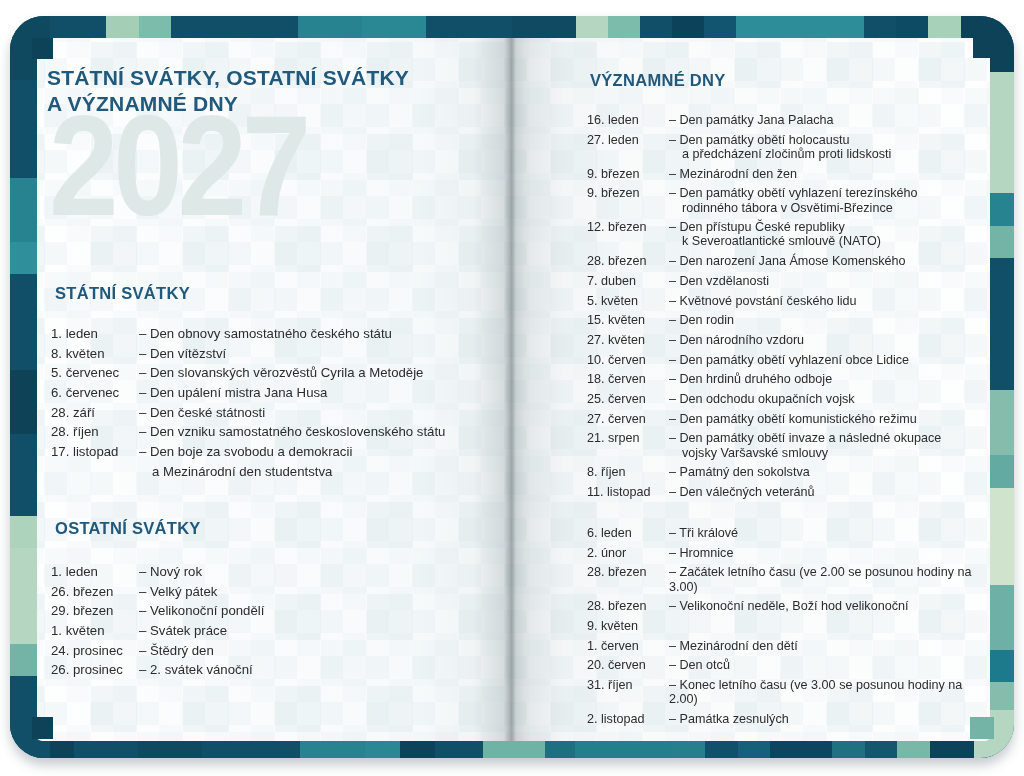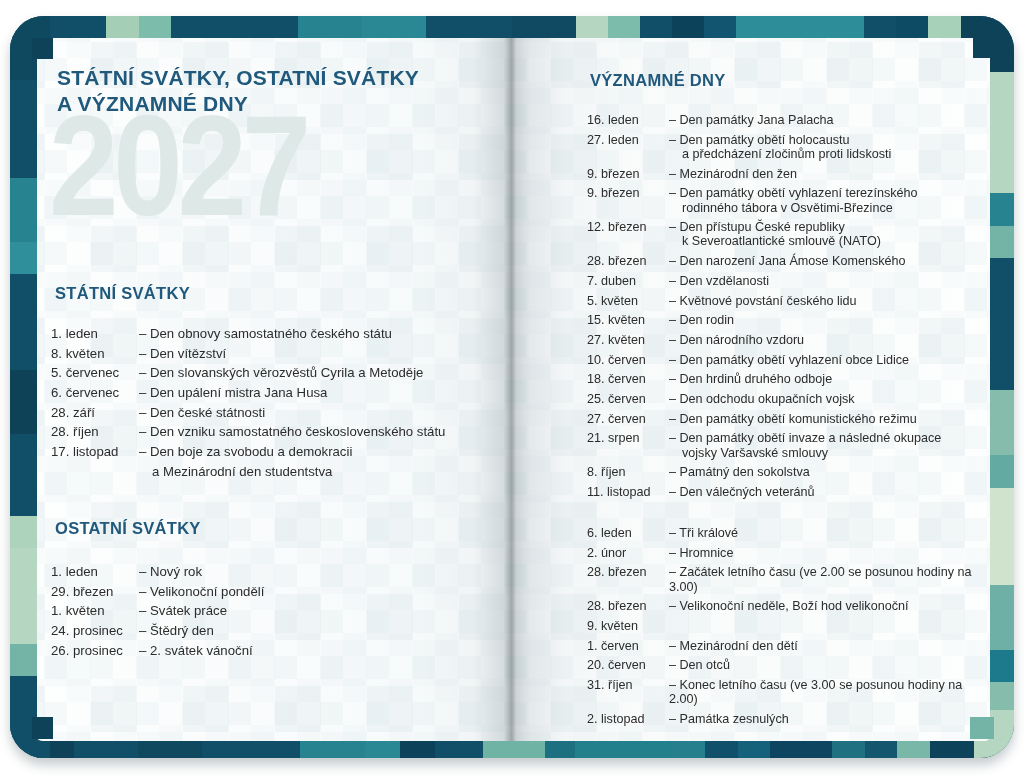--- a/index.html
+++ b/index.html
@@ -51,21 +51,21 @@
   .step-tl{left:22px;top:22px;width:21px;height:21px;background:#0d4258;}
   .step-tr{left:963px;top:22px;width:20px;height:20px;background:#0d4258;}
   .step-bl{left:22px;top:701px;width:21px;height:22px;background:#0d4258;}
   .step-br{left:960px;top:701px;width:24px;height:22px;background:#74b4a6;}
 
   
   .page{position:absolute;top:0;height:100%;}
   .page-left{left:0;width:476px;}
   .page-right{left:483px;width:470px;}
 
-  .title{position:absolute;left:20px;top:27px;font-size:21px;line-height:26px;
+  .title{position:absolute;left:10px;top:27px;font-size:21px;line-height:26px;
          font-weight:700;color:#20597c;letter-spacing:.2px;}
   .year{position:absolute;left:12px;top:57px;font-size:142px;line-height:1;
         font-weight:700;color:#dee9e7;letter-spacing:-6px;
         transform:scaleX(.88);transform-origin:left top;}
   .sec-heading{position:absolute;font-size:16.5px;font-weight:700;color:#20597c;
                letter-spacing:.3px;}
   .entries{position:absolute;color:#2c2c2c;}
   .page-left .entries{font-size:13.2px;line-height:14.6px;width:450px;}
   .page-right .entries{font-size:12.6px;line-height:14.2px;width:400px;}
   .entry{display:flex;align-items:flex-start;}
@@ -162,20 +162,26 @@
       <div class="sec-heading" id="ostatni-heading">OSTATNÍ SVÁTKY</div>
       <div class="entries" id="ostatni-list">
 
           <div class="entry">
             <span class="date">1. leden</span>
             <span class="desc">
               <div class="first">– Nový rok</div>
             </span>
           </div>
 
+          <div class="entry">
+            <span class="date">26. březen</span>
+            <span class="desc">
+              <div class="first">– Velký pátek</div>
+            </span>
+          </div>
 
           <div class="entry">
             <span class="date">29. březen</span>
             <span class="desc">
               <div class="first">– Velikonoční pondělí</div>
             </span>
           </div>
 
           <div class="entry">
             <span class="date">1. květen</span>

